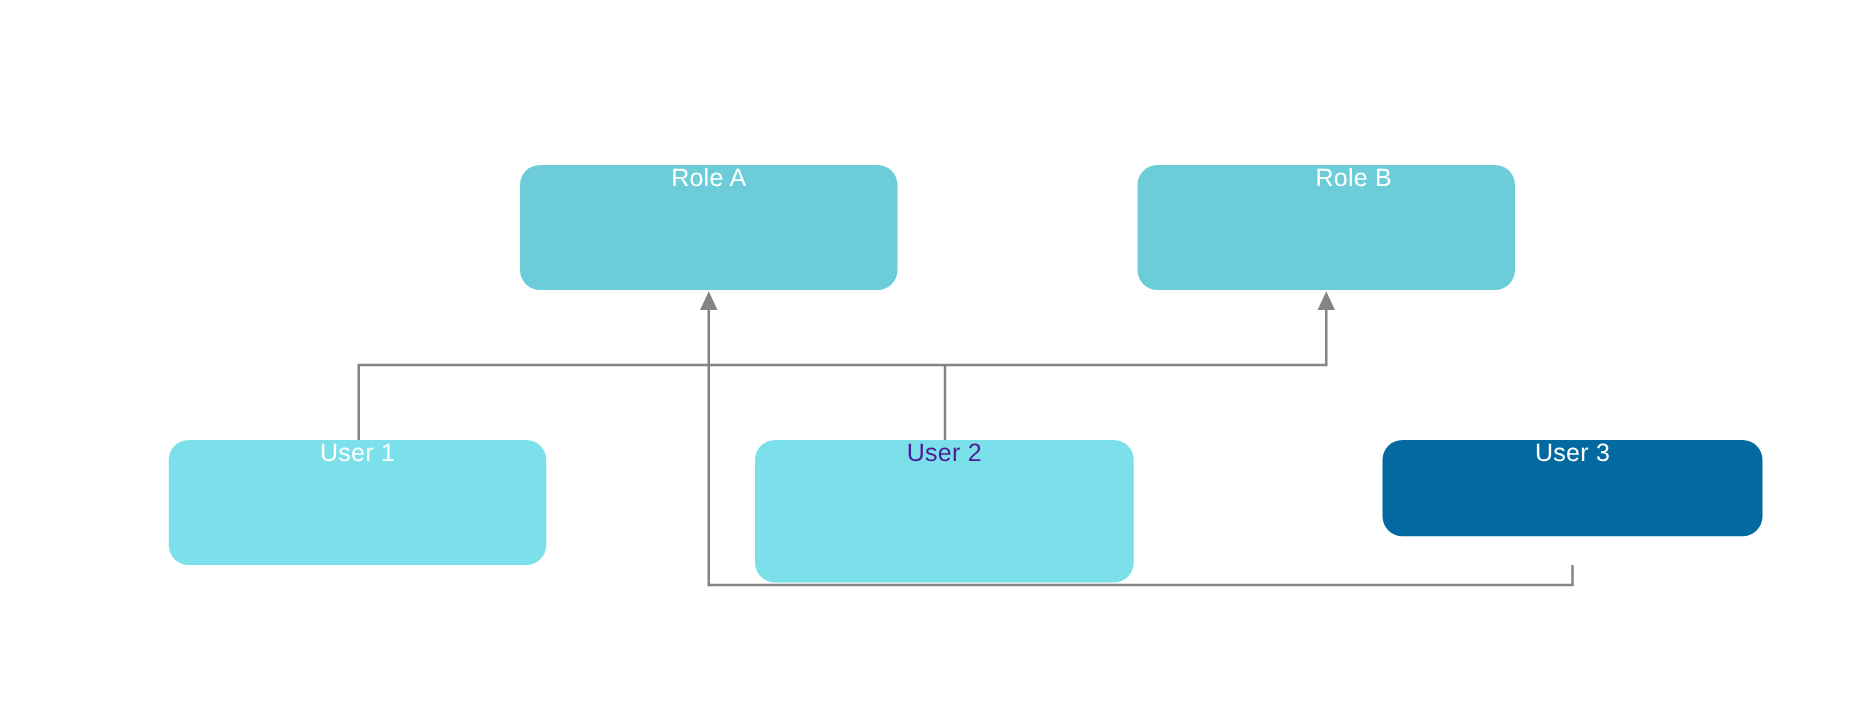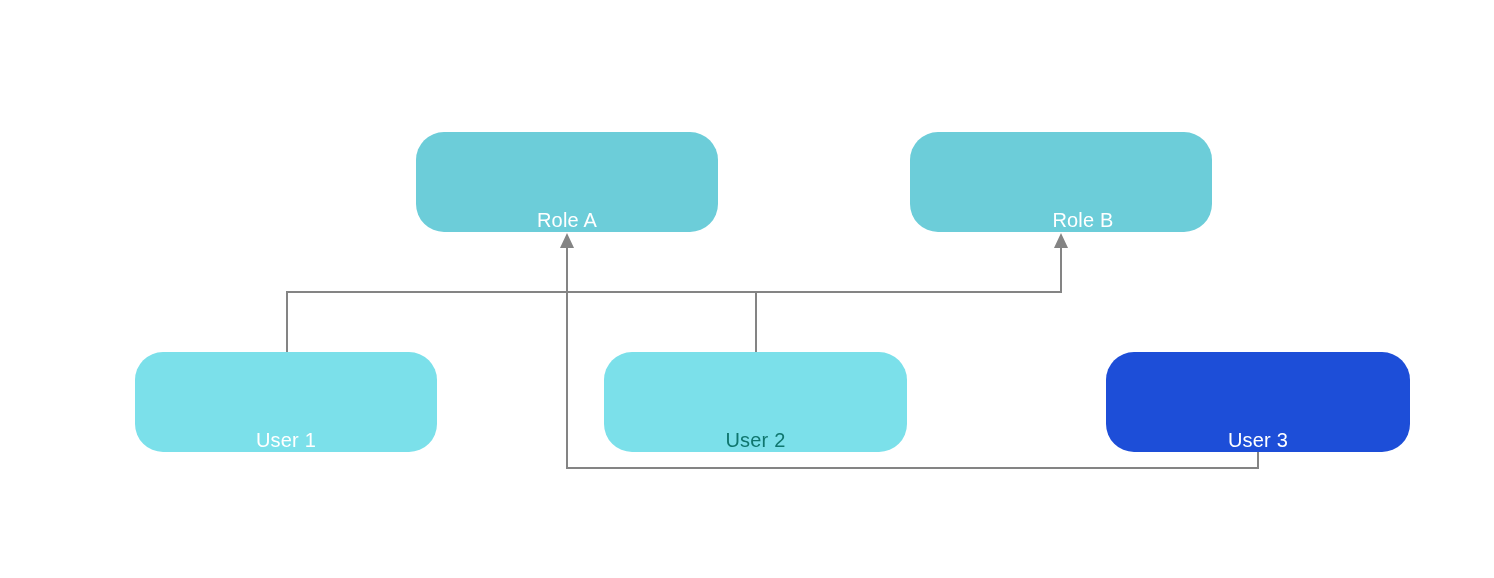--- a/index.html
+++ b/index.html
@@ -22,23 +22,23 @@
     height: 578px;
   }
   svg.edges {
     position: absolute;
     left: 0;
     top: 0;
   }
   .node {
     position: absolute;
     display: flex;
-    align-items: flex-end;
+    align-items: flex-start;
     justify-content: center;
-    border-radius: 28px;
+    border-radius: 16px;
     font-size: 20px;
     font-weight: 400;
     letter-spacing: 0.2px;
     box-sizing: border-box;
   }
 </style>
 </head>
 <body>
 
 <div class="canvas">
@@ -52,20 +52,20 @@
   <div id="nodes-layer">
       <div class="node role" style="left: 416px; top: 132px; width: 302px; height: 100px; background: rgb(108, 205, 217); color: rgb(255, 255, 255);">
         <span>Role A</span>
       </div>
       <div class="node role" style="left: 910px; top: 132px; width: 302px; height: 100px; background: rgb(108, 205, 217); color: rgb(255, 255, 255); padding-left: 44px;">
         <span>Role B</span>
       </div>
       <div class="node user" style="left: 135px; top: 352px; width: 302px; height: 100px; background: rgb(123, 224, 234); color: rgb(255, 255, 255);">
         <span>User 1</span>
       </div>
-      <div class="node user" style="left: 604px; top: 352px; width: 303px; height: 100px; background: rgb(123, 224, 234); color: #0f766e;">
+      <div class="node user" style="left: 604px; top: 352px; width: 303px; height: 114px; background: rgb(123, 224, 234); color: #4c1d95;">
         <span>User 2</span>
       </div>
-      <div class="node user" style="left: 1106px; top: 352px; width: 304px; height: 100px; background: #1d4ed8; color: rgb(255, 255, 255);">
+      <div class="node user" style="left: 1106px; top: 352px; width: 304px; height: 77px; background: #0369a1; color: rgb(255, 255, 255);">
         <span>User 3</span>
       </div>
     </div>
 </div>
 
 </body></html>

